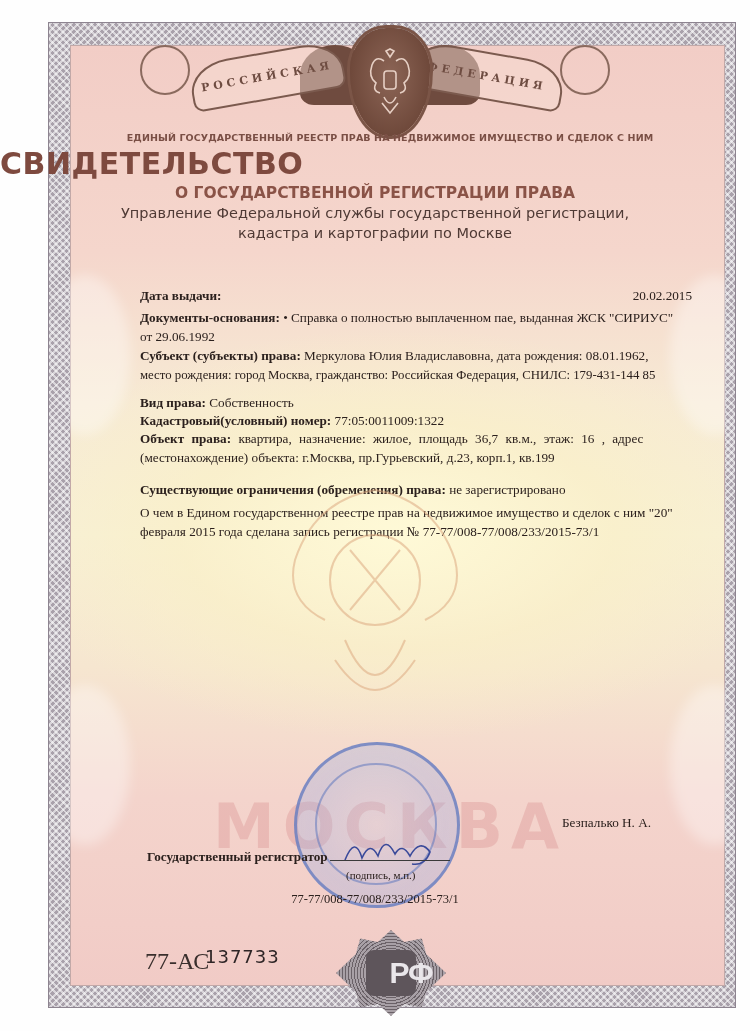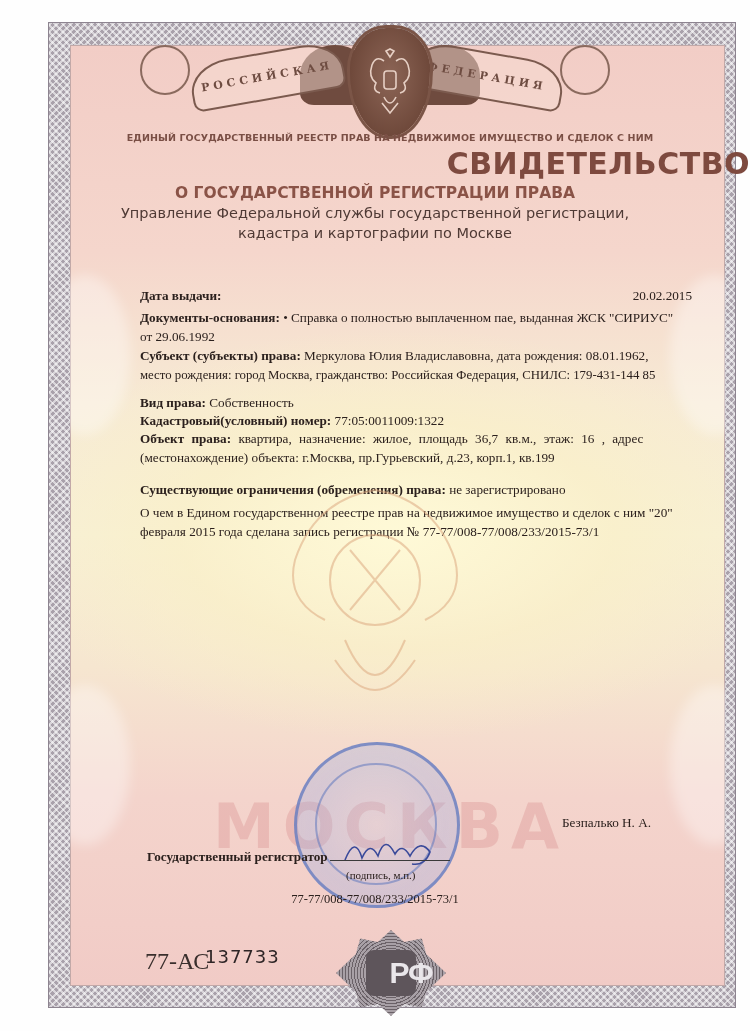--- a/index.html
+++ b/index.html
@@ -47,21 +47,21 @@
     border-radius: 45% 45% 48% 48% / 38% 38% 60% 60%;
     box-shadow: 0 0 0 3px #7b5547;
     display: flex; align-items: center; justify-content: center;
   }
 
   .registry-line {
     position: absolute; left: 0; width: 100%; top: 132px; text-align: center;
     font-family: "DejaVu Sans", sans-serif; font-size: 9.5px; font-weight: bold; color: #7a4f45; letter-spacing: 0.1px; margin-left: 15px;
   }
   .title {
-    position: absolute; left: 0; width: 100%; top: 146px; text-align: right;
+    position: absolute; left: 0; width: 100%; top: 146px; text-align: left;
     font-family: "DejaVu Sans", sans-serif; font-weight: bold; font-size: 30px; color: #7e4a3f; letter-spacing: 0.5px;
   }
   .subtitle {
     position: absolute; left: 0; width: 100%; top: 184px; text-align: center;
     font-family: "DejaVu Sans", sans-serif; font-size: 15.5px; color: #8a5347; font-weight: bold;
   }
   .agency {
     position: absolute; left: 0; width: 100%; top: 203px; text-align: center;
     font-family: "DejaVu Sans", sans-serif; font-size: 14.5px; color: #4f3a35; line-height: 20px;
   }

